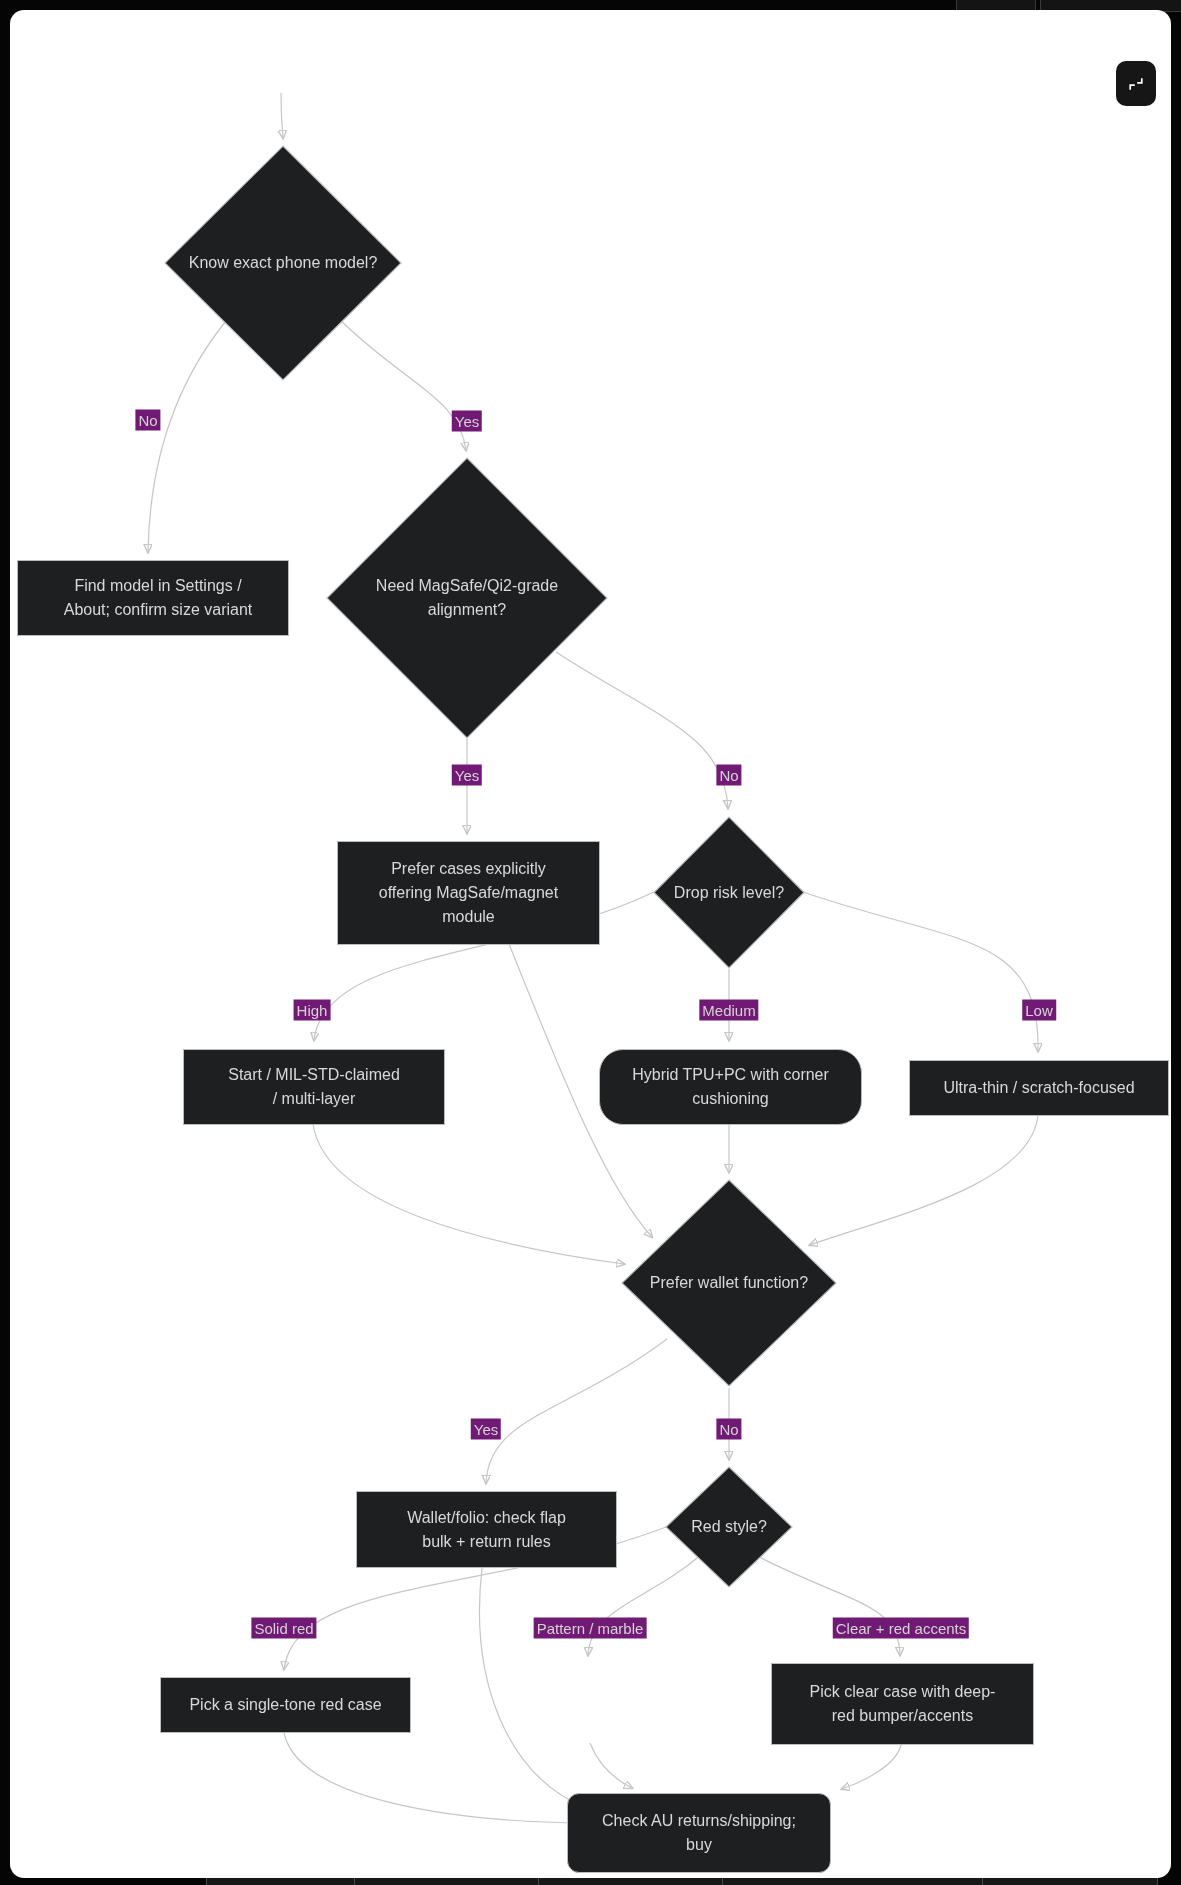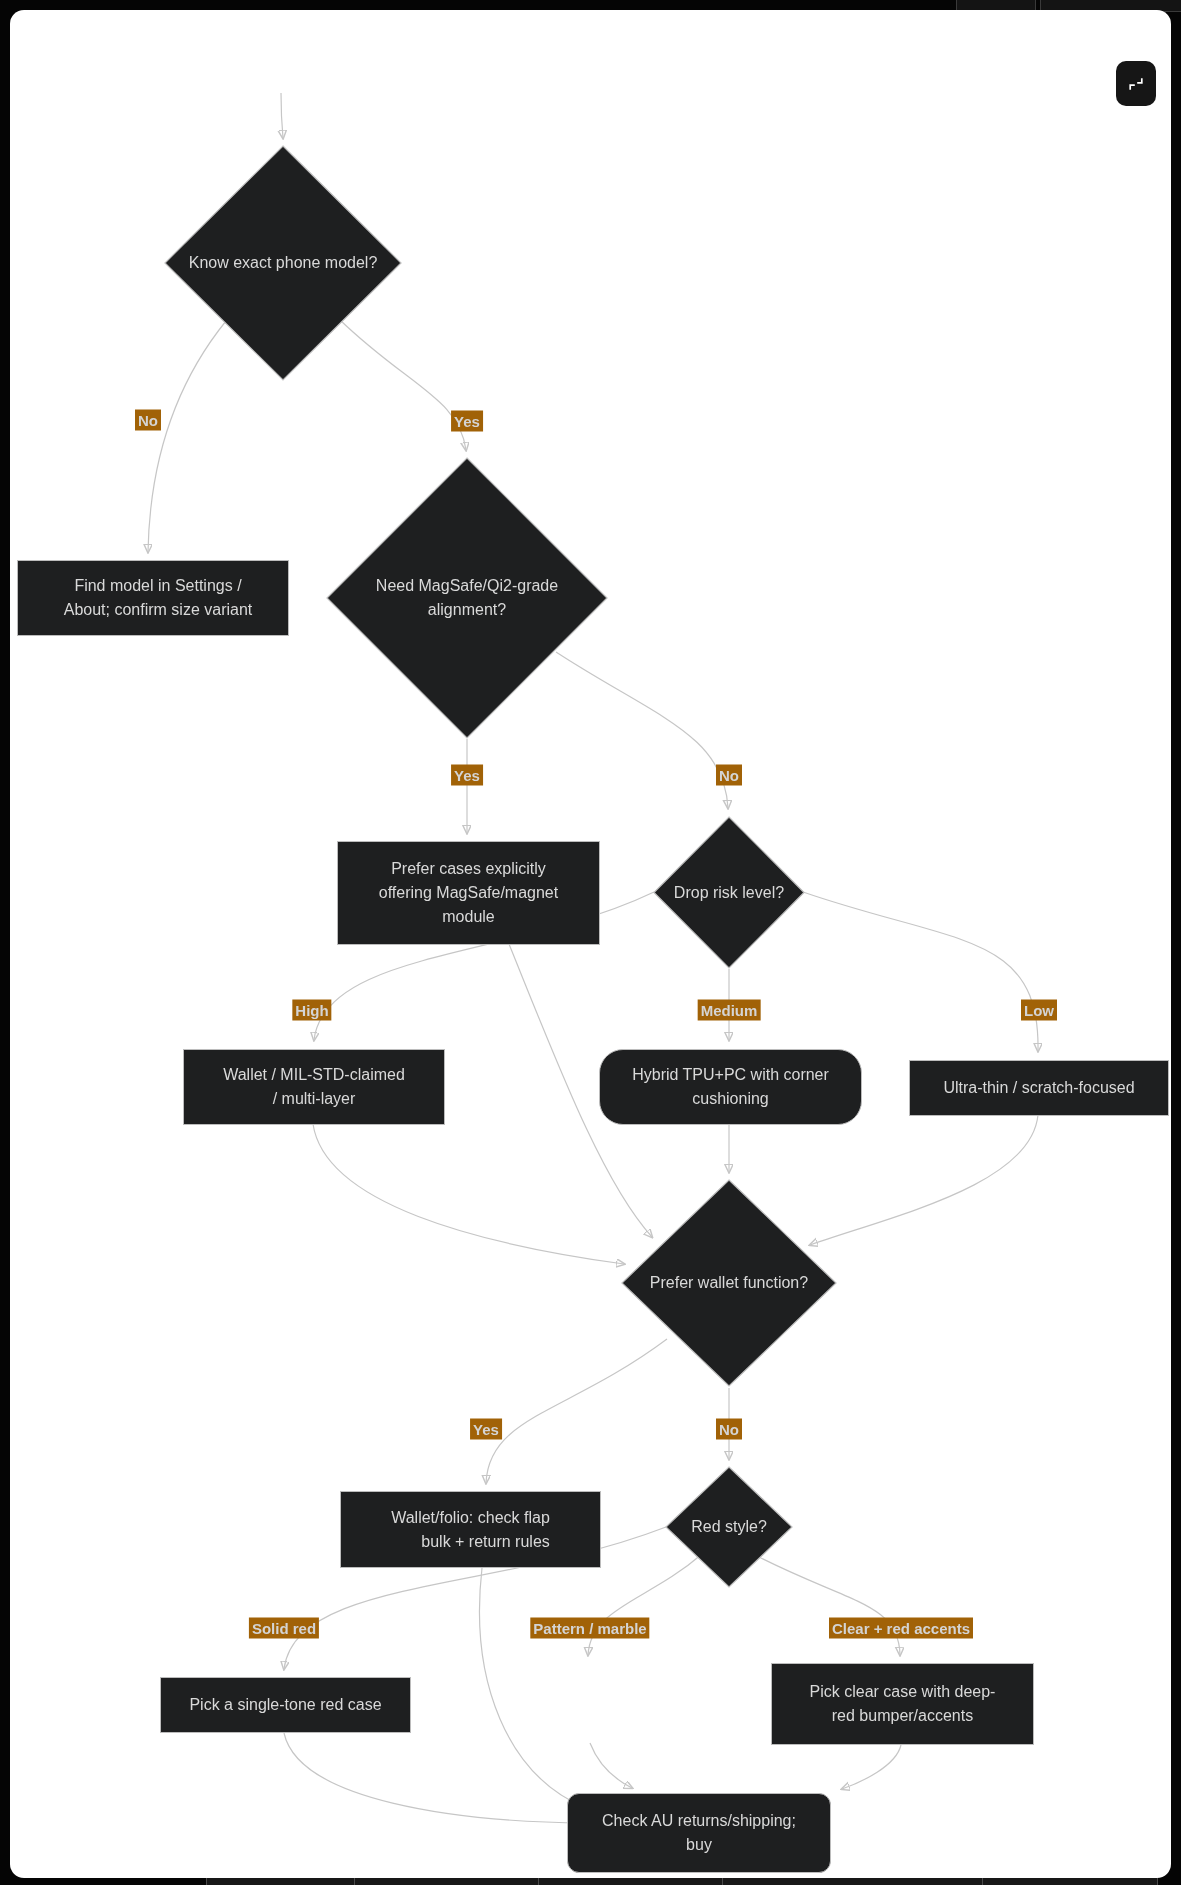--- a/index.html
+++ b/index.html
@@ -17,35 +17,35 @@
   .node{position:absolute;background:#1e1f20;border:1px solid #bcbcbc;color:#d9d9d9;
         display:flex;align-items:center;justify-content:center;text-align:center;
         font-size:16px;line-height:24px;white-space:pre-line;z-index:3;}
   
   .diamond{position:absolute;z-index:3;}
   .diamond svg{position:absolute;left:0;top:0;width:100%;height:100%;overflow:visible;}
   .diamond polygon{fill:#1e1f20;stroke:#bcbcbc;vector-effect:non-scaling-stroke;stroke-width:1.2px;}
   .diamond .dlabel{position:absolute;inset:0;display:flex;align-items:center;justify-content:center;
         text-align:center;color:#d9d9d9;font-size:16px;line-height:24px;white-space:pre-line;}
   
-  .elabel{position:absolute;transform:translate(-50%,-50%);background:#a16207;color:#d4d4d4;
-        font-size:15px;line-height:19px;padding:1px 3px;z-index:4;white-space:nowrap;font-weight:bold;}
+  .elabel{position:absolute;transform:translate(-50%,-50%);background:#701a75;color:#d4d4d4;
+        font-size:15px;line-height:19px;padding:1px 3px;z-index:4;white-space:nowrap;}
   
   #fitbtn{position:absolute;left:1116px;top:61px;width:40px;height:45px;background:#161616;
         border:none;border-radius:10px;display:flex;align-items:center;justify-content:center;
         cursor:pointer;z-index:5;padding:0;}
   #fitbtn svg{stroke:#ffffff;stroke-width:1.7;fill:none;}
   
   #n-start{left:150px;top:21px;width:262px;height:71px;}
   #n-find{left:17px;top:560px;width:260px;height:74px;padding-left:10px;}
   #n-prefer{left:337px;top:841px;width:261px;height:102px;}
   #n-rugged{left:183px;top:1049px;width:260px;height:74px;}
   #n-hybrid{left:599px;top:1049px;width:261px;height:74px;border-radius:24px;}
   #n-ultra{left:909px;top:1060px;width:258px;height:54px;}
-  #n-walletf{left:340px;top:1491px;width:259px;height:75px;text-align:right;}
+  #n-walletf{left:356px;top:1491px;width:259px;height:75px;}
   #n-single{left:160px;top:1677px;width:249px;height:54px;}
   #n-redacc{left:458px;top:1663px;width:260px;height:78px;}
   #n-clear{left:771px;top:1663px;width:261px;height:80px;}
   #n-checkau{left:567px;top:1793px;width:262px;height:78px;border-radius:12px;}
   #d-know{left:165px;top:146px;width:236px;height:234px;}
   #d-magsafe{left:327px;top:458px;width:280px;height:280px;}
   #d-drop{left:654px;top:817px;width:150px;height:151px;}
   #d-wallet{left:622px;top:1180px;width:214px;height:206px;}
   #d-red{left:666px;top:1467px;width:126px;height:120px;}
   
@@ -97,21 +97,21 @@
     <path d="M284,1733 C299,1801 458,1822 586,1823" marker-end="url(#arrow)"></path>
     <path d="M590,1743 C599,1766 616,1780 632,1788" marker-end="url(#arrow)"></path>
     <path d="M901,1745 C896,1766 862,1782 842,1789" marker-end="url(#arrow)"></path>
   </svg>
 
   <div class="node" id="n-find">Find model in Settings /
 About; confirm size variant</div>
   <div class="node" id="n-prefer">Prefer cases explicitly
 offering MagSafe/magnet
 module</div>
-  <div class="node" id="n-rugged">Wallet / MIL-STD-claimed
+  <div class="node" id="n-rugged">Start / MIL-STD-claimed
 / multi-layer</div>
   <div class="node" id="n-hybrid">Hybrid TPU+PC with corner
 cushioning</div>
   <div class="node" id="n-ultra">Ultra-thin / scratch-focused</div>
   <div class="node" id="n-walletf">Wallet/folio: check flap
 bulk + return rules</div>
   <div class="node" id="n-single">Pick a single-tone red case</div>
   <div class="node" id="n-clear">Pick clear case with deep-
 red bumper/accents</div>
   <div class="node" id="n-checkau">Check AU returns/shipping;

